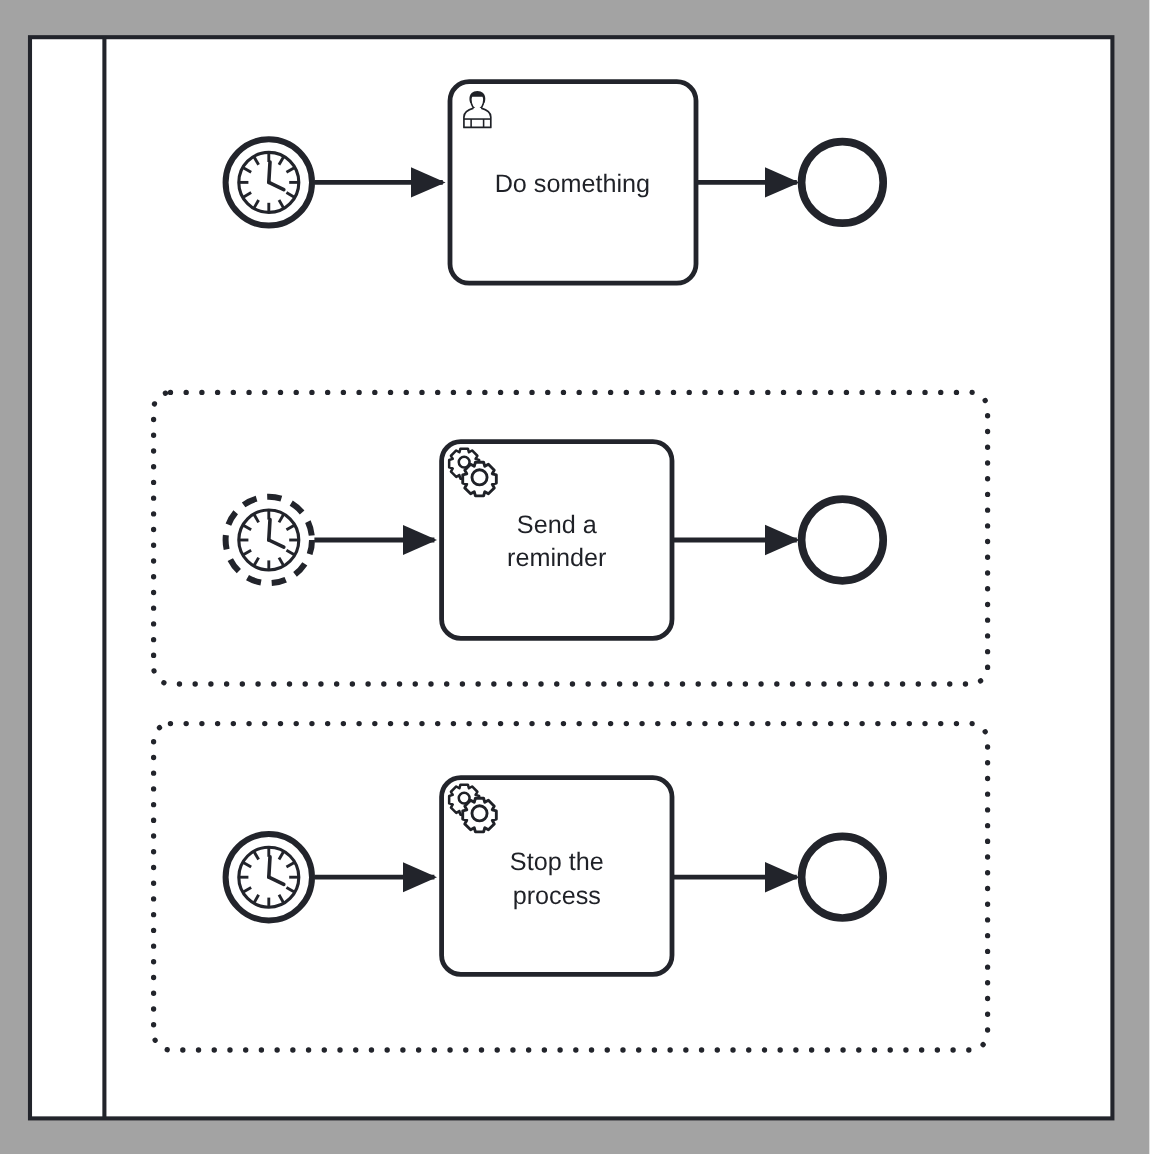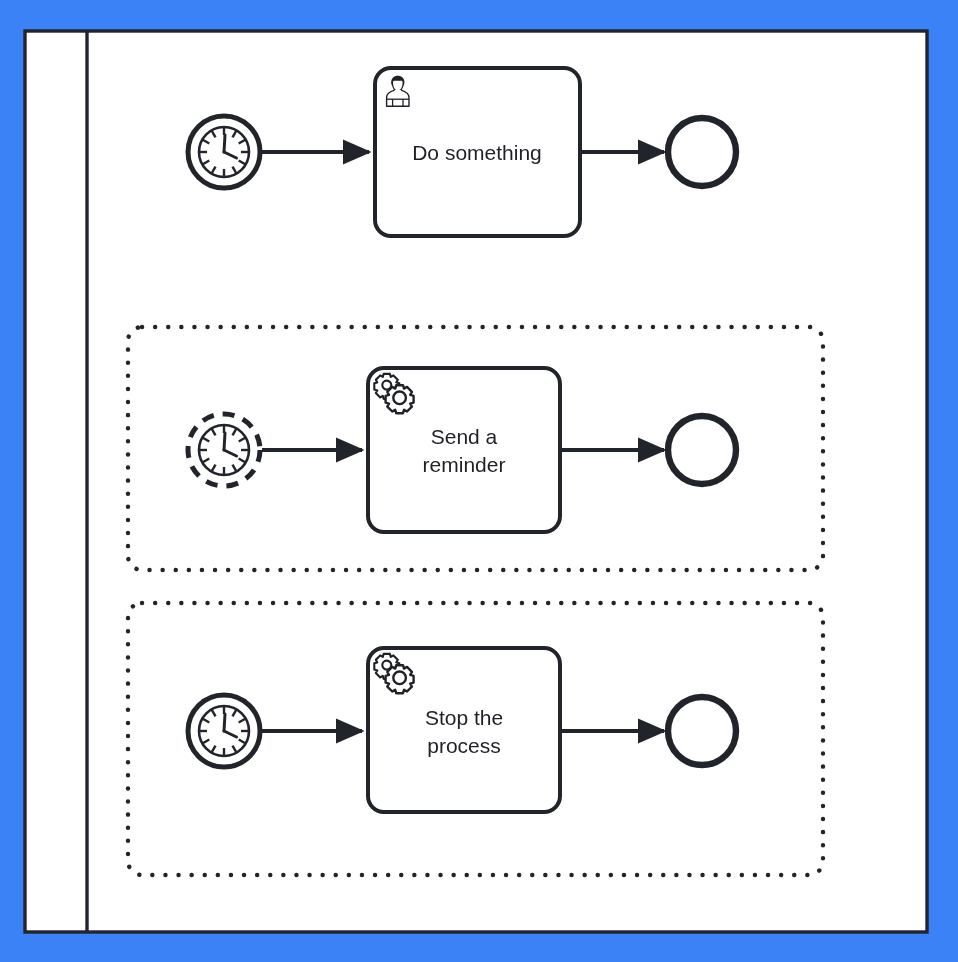--- a/index.html
+++ b/index.html
@@ -7,21 +7,21 @@
     padding: 0;
     background: #ffffff;
   }
   body {
     font-family: "Liberation Sans", sans-serif;
   }
   #canvas {
     position: relative;
     width: 958px;
     height: 962px;
-    background: #3b82f6;
+    background: #a3a3a3;
     overflow: hidden;
   }
   #bpmn-svg {
     position: absolute;
     left: 0;
     top: 0;
   }
   .flow-label {
     font-family: "Liberation Sans", sans-serif;
     font-size: 21px;

